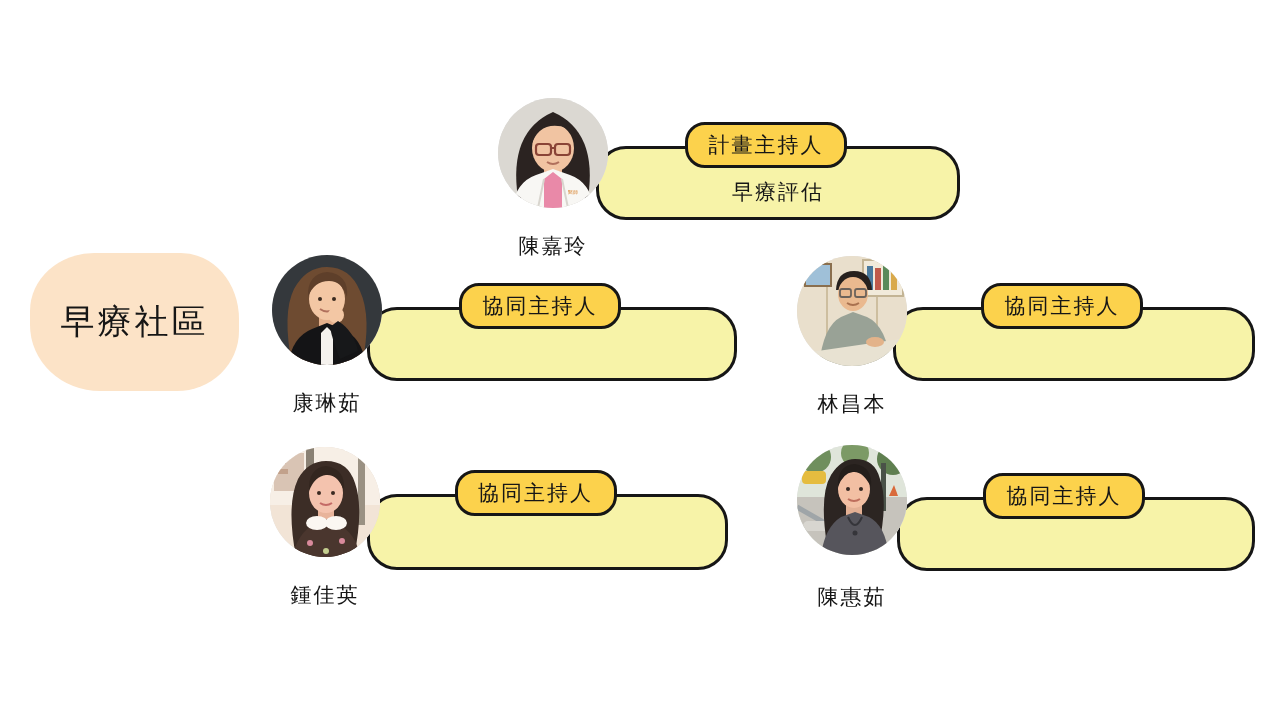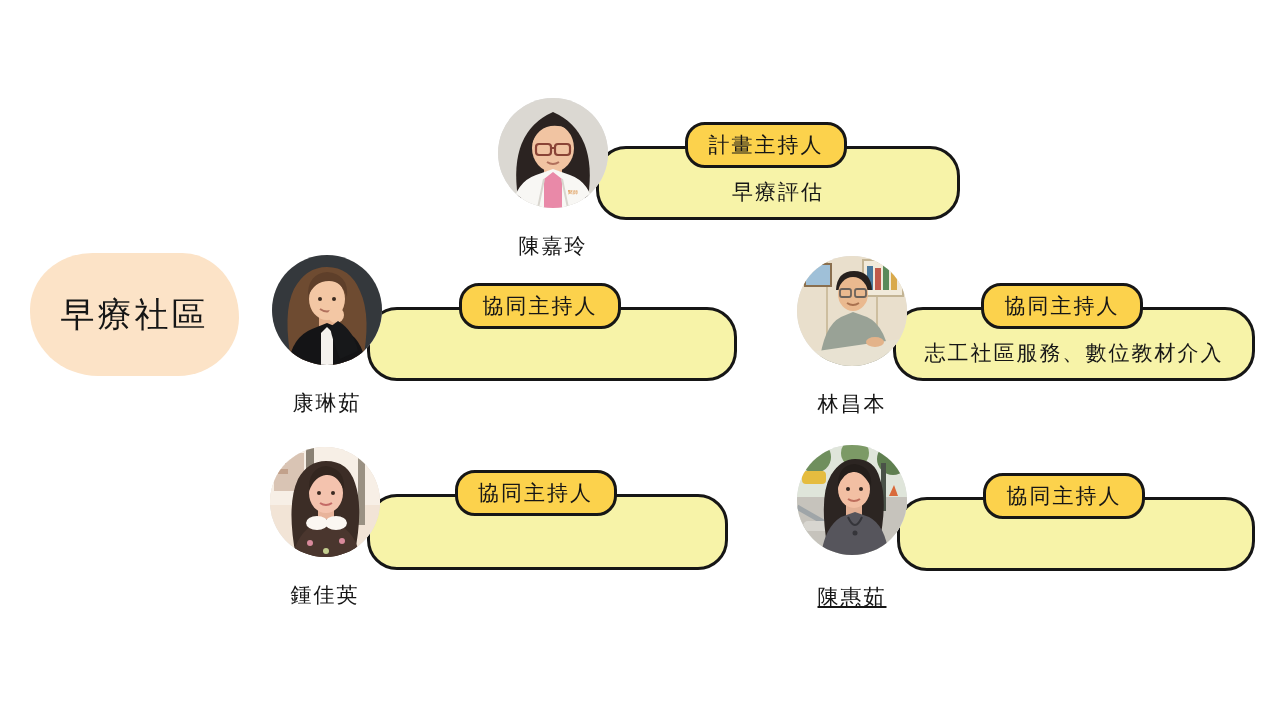--- a/index.html
+++ b/index.html
@@ -2,21 +2,21 @@
 <html><head>
 <meta charset="utf-8">
 <style>
   html,body{margin:0;padding:0;background:#ffffff;}
   .stage{
     position:relative;width:1280px;height:720px;background:#ffffff;
     font-family:"Liberation Sans",sans-serif;color:#161616;overflow:hidden;
   }
   
   .root-node{
-    position:absolute;left:30px;top:253px;width:209px;height:123px;
+    position:absolute;left:30px;top:253px;width:209px;height:138px;
     background:#FCE3C7;
     border-radius:64px 58px 62px 70px / 58px 66px 60px 66px;
     display:flex;align-items:center;justify-content:center;
     font-size:34px;letter-spacing:3px;font-weight:500;
   }
   
   .member{position:absolute;}
   .avatar{
     position:absolute;left:0;top:0;width:110px;height:110px;border-radius:50%;
     overflow:hidden;z-index:3;background:#dddddd;
@@ -41,21 +41,21 @@
   .m1{left:498px;top:98px;}
   .m2{left:272px;top:255px;}
   .m3{left:797px;top:256px;}
   .m4{left:270px;top:447px;}
   .m5{left:797px;top:445px;}
   .m1 .panel{left:98px;top:48px;width:364px;}
   .m2 .panel{left:95px;top:52px;width:370px;}
   .m3 .panel{left:96px;top:51px;width:362px;}
   .m4 .panel{left:97px;top:47px;width:361px;height:76px;}
   .m5 .panel{left:100px;top:52px;width:358px;}
-  .m5 .member-name{top:126px;text-decoration:underline;}
+  .m5 .member-name{top:126px;}
 </style>
 </head>
 <body>
 
 <div class="stage">
 
   <div class="root-node">
     <span>早療社區</span>
   </div>
 
@@ -109,21 +109,20 @@
       </svg>
     </div>
     <div class="member-name">康琳茹</div>
   </div>
 
   <div class="member m3">
     <div class="panel">
       <div class="badge">
         <span>協同主持人</span>
       </div>
-      <span class="duty-label">志工社區服務、數位教材介入</span>
     </div>
     <div class="avatar">
       <svg viewBox="0 0 110 110">
         <rect width="110" height="110" fill="#E9DFCC"></rect>
         <line x1="30" y1="0" x2="30" y2="90" stroke="#CDBE9F" stroke-width="2"></line>
         <line x1="80" y1="0" x2="80" y2="90" stroke="#CDBE9F" stroke-width="2"></line>
         <rect x="8" y="8" width="26" height="22" fill="#9FC0D8" stroke="#8A6F4E" stroke-width="2"></rect>
         <rect x="66" y="4" width="40" height="36" fill="#F1EADA" stroke="#C3B494" stroke-width="2"></rect>
         <rect x="70" y="10" width="6" height="24" fill="#4A7A9E"></rect>
         <rect x="78" y="12" width="6" height="22" fill="#C05A4A"></rect>

